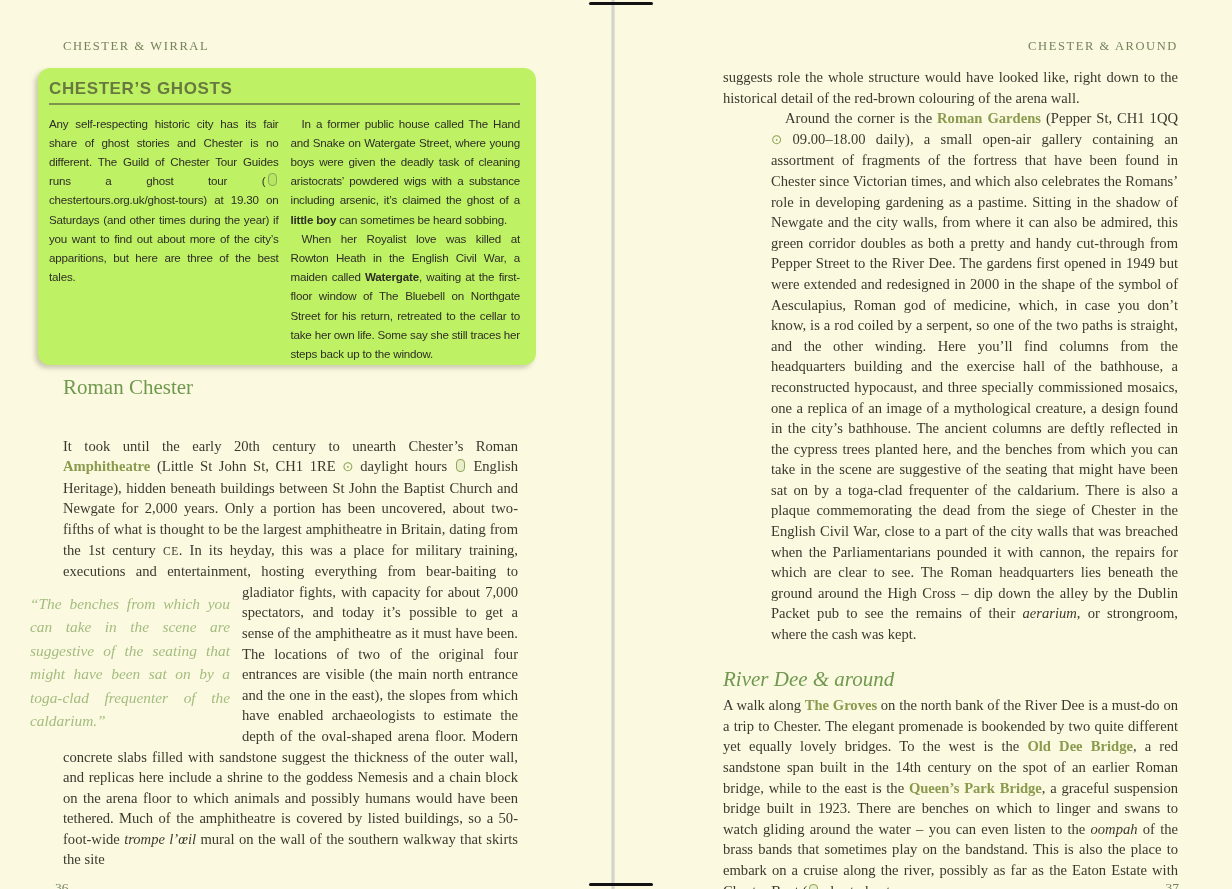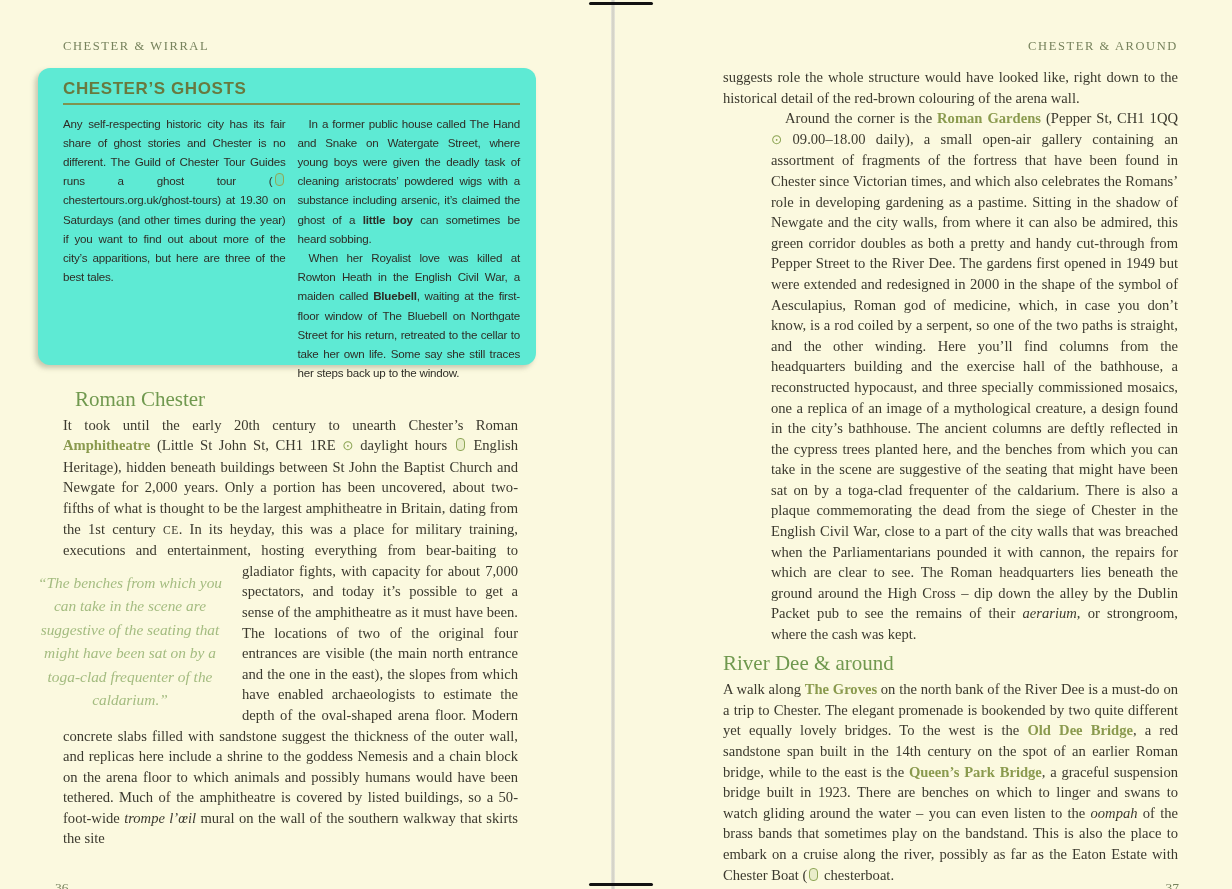--- a/index.html
+++ b/index.html
@@ -23,60 +23,60 @@
 
   
   .spine-line{position:absolute;left:611px;top:0;width:4px;height:889px;
     background:linear-gradient(to right,#e9e8dc,#cfcec2,#e9e8dc);}
   .mark-top{position:absolute;left:589px;top:2px;width:64px;height:3px;background:#121212;border-radius:2px;}
   .mark-bottom{position:absolute;left:589px;top:883px;width:64px;height:3px;background:#121212;border-radius:2px;}
 
   
   .ghost-box{
     position:absolute;left:38px;top:68px;width:498px;height:297px;
-    background:#5eead4;border-radius:12px;box-sizing:border-box;
-    padding:11px 16px 0 25px;
+    background:#bef264;border-radius:12px;box-sizing:border-box;
+    padding:11px 16px 0 11px;
     box-shadow:-3px 3px 5px rgba(110,110,85,.35);
   }
   .box-title{
     font-family:"Liberation Sans",sans-serif;font-weight:bold;
     font-size:17px;letter-spacing:.6px;color:#68793F;
   }
   .box-rule{height:1.5px;background:#7F934F;margin:4px 0 9px 0;}
   .box-cols{display:flex;gap:12px;}
   .box-col{
     flex:1;font-family:"Liberation Sans",sans-serif;
     font-size:11.6px;line-height:19.2px;letter-spacing:-0.2px;
     text-align:justify;color:#2E2D26;
   }
   .box-col p{margin:0;}
   .box-col p.ind{text-indent:11px;}
 
   
   .heading{
     font-family:"Liberation Serif",serif;font-weight:normal;
-    font-size:21px;color:#70994F;margin:12px;
+    font-size:21px;color:#70994F;margin:0;
   }
   .heading-left{position:absolute;left:63px;top:375px;}
 
   
   .bodycol{
     font-size:14.6px;line-height:20.6px;text-align:justify;color:#3B392E;
   }
-  .left-body{position:absolute;left:63px;top:400px;width:455px;}
+  .left-body{position:absolute;left:63px;top:421px;width:455px;}
   .right-col{position:absolute;left:723px;top:67px;width:455px;}
   .right-col p{margin:0;}
   .right-col p.ind{text-indent:14px;margin-left:48px;}
-  .right-col .heading{margin:8px 0 6px 0;}
+  .right-col .heading{margin:24px 0 6px 0;font-style:italic;}
 
   
   .pullquote{
     float:left;width:200px;margin:10px 12px 8px -33px;
     font-style:italic;font-size:15.4px;line-height:23.5px;
-    text-align:center;color:#A4BC80;
+    color:#A4BC80;
   }
 
   
   .b{font-weight:bold;}
   .i{font-style:italic;}
   .bg{font-weight:bold;color:#8A9A4E;}
   .sc{font-size:11.5px;letter-spacing:.5px;}
   .clock-icon{color:#8FA758;font-family:"DejaVu Sans",sans-serif;font-size:.92em;}
   .web-icon{
     display:inline-block;width:7px;height:11px;margin:0 2px;
@@ -93,21 +93,21 @@
 
   <div class="ghost-box">
     <div class="box-title">CHESTER’S GHOSTS</div>
     <div class="box-rule"></div>
     <div class="box-cols">
       <div class="box-col">
         <p class="boxp"><span>Any self-respecting historic city has its fair share of ghost stories and Chester is no different. The Guild of Chester Tour Guides runs a ghost tour (</span><span class="web-icon"></span><span> chestertours.org.uk/ghost-tours) at 19.30 on Saturdays (and other times during the year) if you want to find out about more of the city’s apparitions, but here are three of the best tales.</span></p>
       </div>
       <div class="box-col">
         <p class="boxp ind"><span>In a former public house called The Hand and Snake on Watergate Street, where young boys were given the deadly task of cleaning aristocrats’ powdered wigs with a substance including arsenic, it’s claimed the ghost of a </span><span class="b">little boy</span><span> can sometimes be heard sobbing.</span></p>
-        <p class="boxp ind"><span>When her Royalist love was killed at Rowton Heath in the English Civil War, a maiden called </span><span class="b">Bluebell</span><span>, waiting at the first-floor window of The Bluebell on Northgate Street for his return, retreated to the cellar to take her own life. Some say she still traces her steps back up to the window.</span></p>
+        <p class="boxp ind"><span>When her Royalist love was killed at Rowton Heath in the English Civil War, a maiden called </span><span class="b">Watergate</span><span>, waiting at the first-floor window of The Bluebell on Northgate Street for his return, retreated to the cellar to take her own life. Some say she still traces her steps back up to the window.</span></p>
       </div>
     </div>
   </div>
 
   <h2 class="heading heading-left">Roman Chester</h2>
 
   <p class="bodycol left-body"><span><span>It took until the early 20th century to unearth Chester’s Roman </span><span class="bg">Amphitheatre</span><span> (Little St John St, CH1 1RE </span><span class="clock-icon">⊙</span><span> daylight hours </span><span class="web-icon"></span><span> English Heritage), hidden beneath buildings between St John the Baptist Church and Newgate for 2,000 years. Only a portion has been uncovered, about two-fifths of what is thought to be the largest amphitheatre in Britain, dating from the 1st century </span><span class="sc">CE</span><span>. In its heyday, this was a place for military training, executions and entertainment, hosting everything from bear-</span></span><span class="pullquote">“The benches from which you can take in the scene are suggestive of the seating that might have been sat on by a toga-clad frequenter of the caldarium.”</span><span><span>baiting to gladiator fights, with capacity for about 7,000 spectators, and today it’s possible to get a sense of the amphitheatre as it must have been. The locations of two of the original four entrances are visible (the main north entrance and the one in the east), the slopes from which have enabled archaeologists to estimate the depth of the oval-shaped arena floor. Modern concrete slabs filled with sandstone suggest the thickness of the outer wall, and replicas here include a shrine to the goddess Nemesis and a chain block on the arena floor to which animals and possibly humans would have been tethered. Much of the amphitheatre is covered by listed buildings, so a 50-foot-wide </span><span class="i">trompe l’œil</span><span> mural on the wall of the southern walkway that skirts the site</span></span></p>
 
   <div class="folio folio-left">36</div>
 

